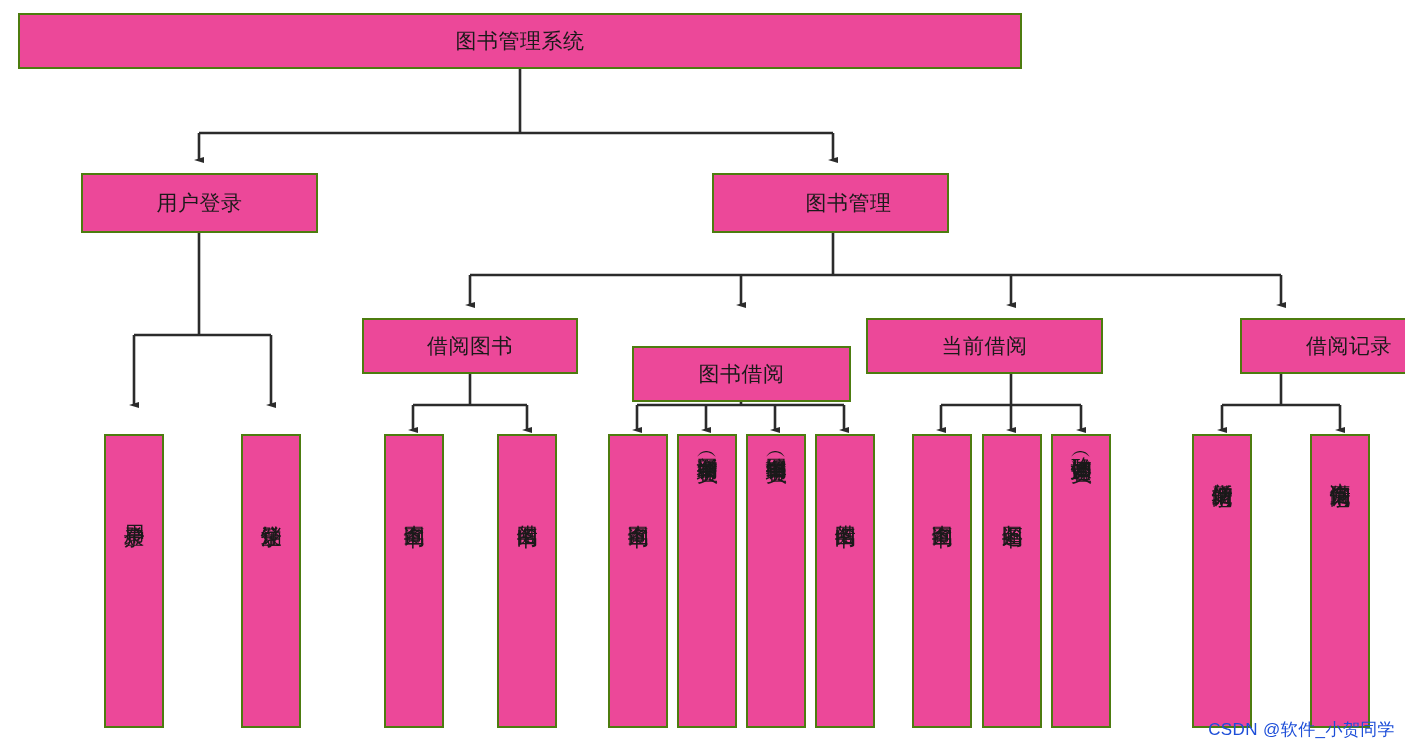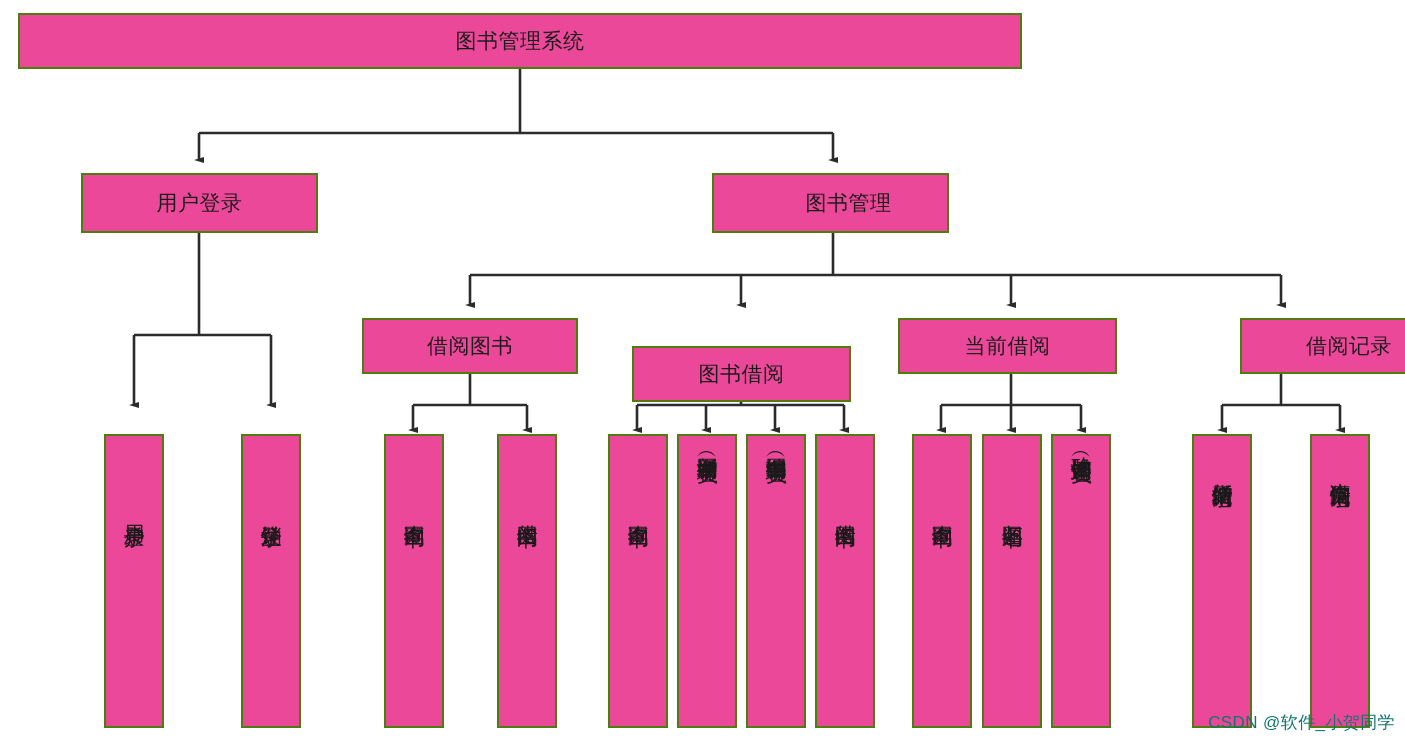--- a/index.html
+++ b/index.html
@@ -54,23 +54,23 @@
     display: block;
     text-align: left;
     white-space: nowrap;
   }
   .node.v.center .label {
     margin-top: 0;
   }
   #watermark {
     position: absolute;
     right: 10px;
-    bottom: 13px;
+    bottom: 6px;
     font-size: 17px;
-    color: #0f766e;
+    color: #1d4ed8;
     white-space: nowrap;
     letter-spacing: 0.4px;
     pointer-events: none;
   }
 </style>
 </head>
 <body>
 
 <div id="canvas">
 
@@ -134,21 +134,21 @@
   <div class="node h" style="left:712px; top:173px; width:237px; height:60px;padding-left:36px;">
     <span class="label">图书管理</span>
   </div>
 
   <div class="node h" style="left:362px; top:318px; width:216px; height:56px;">
     <span class="label">借阅图书</span>
   </div>
   <div class="node h" style="left:632px; top:318px; width:219px; height:56px;margin-top:28px;">
     <span class="label">图书借阅</span>
   </div>
-  <div class="node h" style="left:898px; top:318px; width:219px; height:56px;">
+  <div class="node h" style="left:866px; top:318px; width:237px; height:56px;">
     <span class="label">当前借阅</span>
   </div>
   <div class="node h" style="left:1240px; top:318px; width:218px; height:56px;">
     <span class="label">借阅记录</span>
   </div>
 
   <div class="node v center" style="left:104px; top:434px; width:60px; height:294px; padding-top:72px;">
     <span class="label">用户登录</span>
   </div>
   <div class="node v center" style="left:241px; top:434px; width:60px; height:294px; padding-top:72px;">

